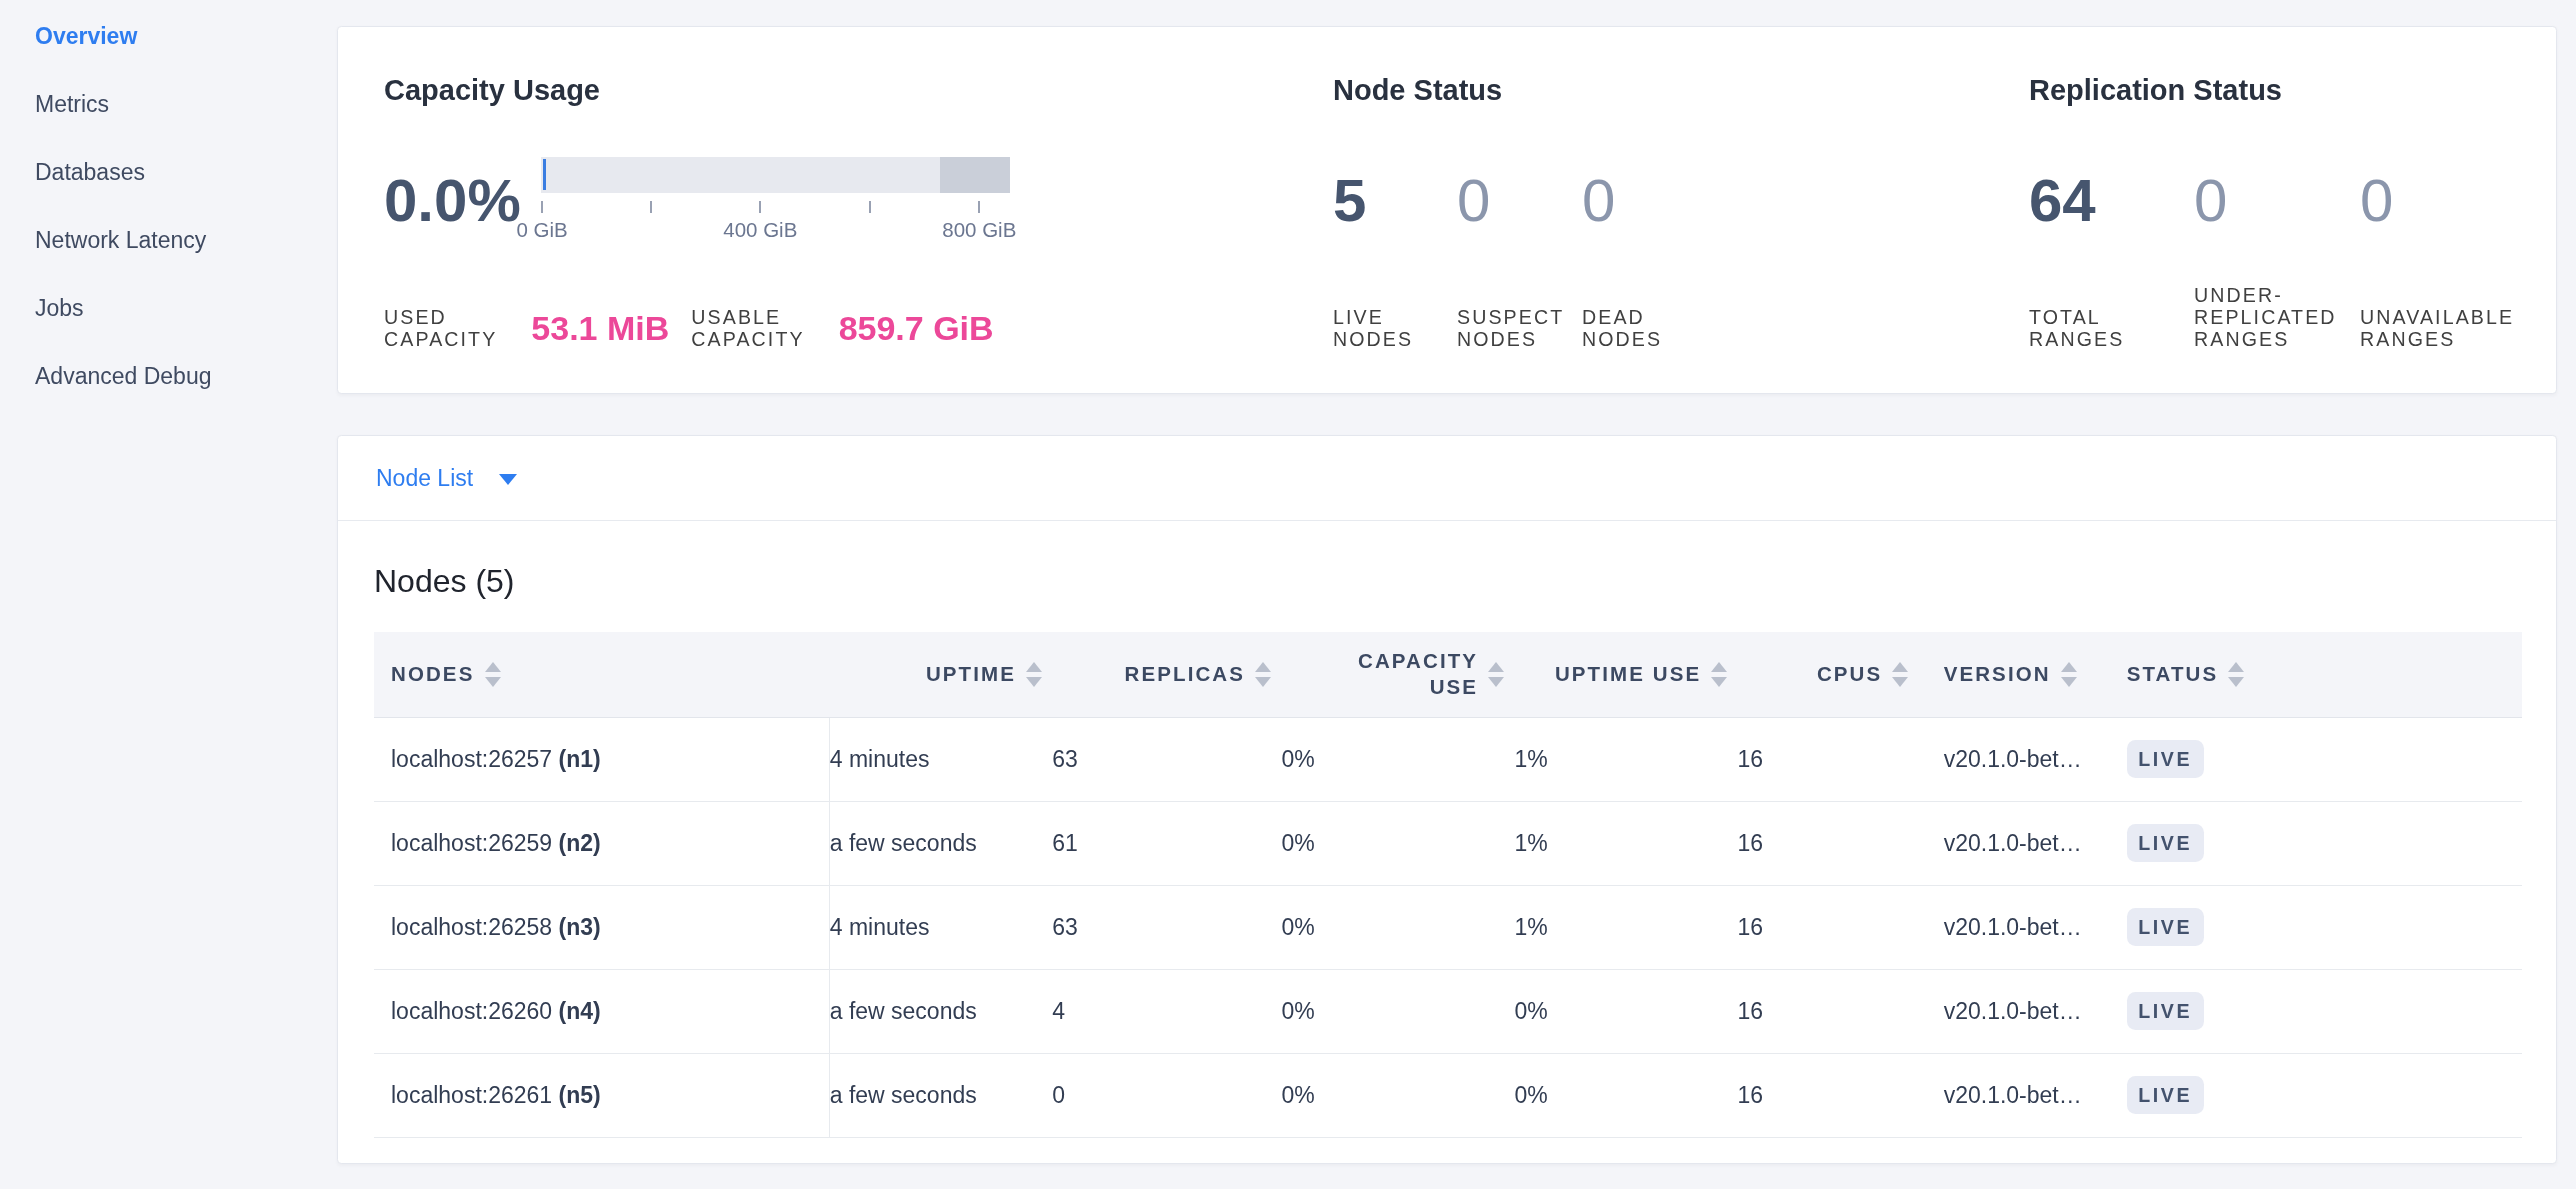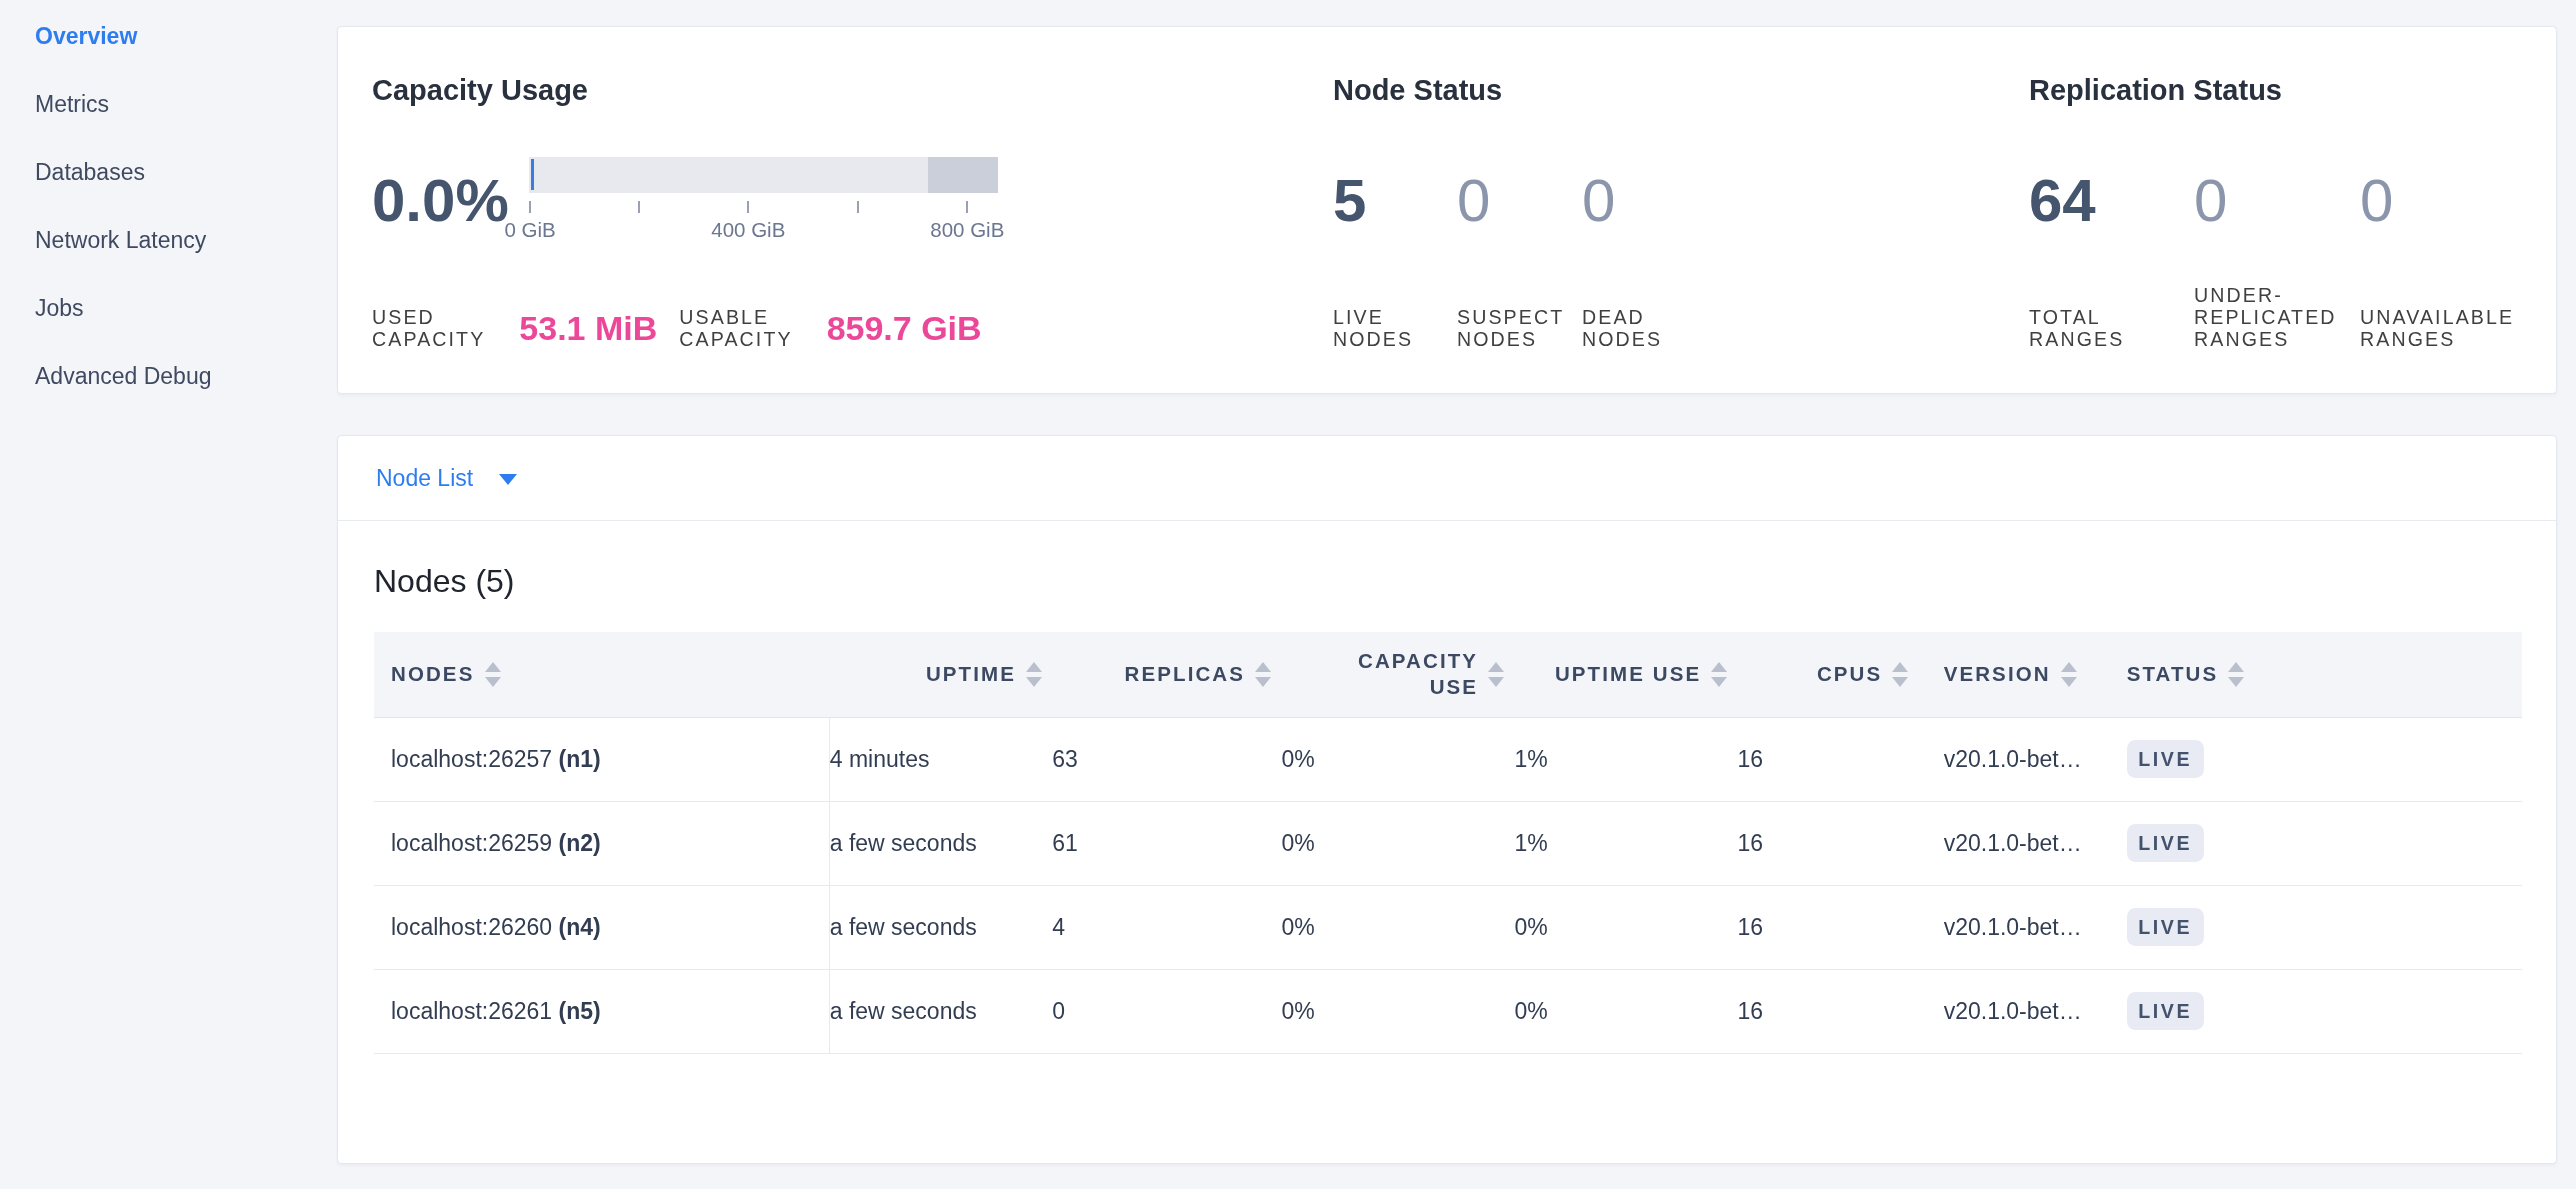--- a/index.html
+++ b/index.html
@@ -24,21 +24,21 @@
   .card {
     position:absolute; left:337px; width:2220px;
     background:#ffffff; border:1.7px solid #e4e7ee; border-radius:4.3px;
     box-shadow:0 1.7px 3.4px rgba(40,50,80,0.04);
   }
   .card.summary { top:25.6px; height:368px; }
   .card.nodes   { top:435px; height:729px; }
 
   
   .section { position:absolute; top:45px; }
-  .section.capacity    { left:34px; }
+  .section.capacity    { left:46px; }
   .section.node-status { left:995px; }
   .section.replication { left:1691px; }
   .section-title { font-size:29px; line-height:36px; font-weight:700; color:#29313f; }
 
   .cap-row { display:flex; align-items:center; margin-top:59px; height:67px; }
   .big-num { font-size:60px; line-height:67px; font-weight:600; color:#46556e; }
   .big-num.dim { color:#8b96ac; font-weight:500; }
 
   .bar-block { margin-left:20.5px; position:relative; width:478px; }
   .bar { position:relative; width:469px; height:36px; background:#e7e9ef; overflow:hidden; }
@@ -326,20 +326,30 @@
           <td class="al col-nodes"><span>localhost:26259</span> <span class="node-id">(n2)</span></td>
           <td class="ar">a few seconds</td>
           <td class="ar">61</td>
           <td class="ar">0%</td>
           <td class="ar">1%</td>
           <td class="ar">16</td>
           <td class="al col-version">v20.1.0-bet…</td>
           <td class="al col-status"><span class="badge">LIVE</span></td>
         </tr>
         <tr>
+          <td class="al col-nodes"><span>localhost:26258</span> <span class="node-id">(n3)</span></td>
+          <td class="ar">4 minutes</td>
+          <td class="ar">63</td>
+          <td class="ar">0%</td>
+          <td class="ar">1%</td>
+          <td class="ar">16</td>
+          <td class="al col-version">v20.1.0-bet…</td>
+          <td class="al col-status"><span class="badge">LIVE</span></td>
+        </tr>
+        <tr>
           <td class="al col-nodes"><span>localhost:26260</span> <span class="node-id">(n4)</span></td>
           <td class="ar">a few seconds</td>
           <td class="ar">4</td>
           <td class="ar">0%</td>
           <td class="ar">0%</td>
           <td class="ar">16</td>
           <td class="al col-version">v20.1.0-bet…</td>
           <td class="al col-status"><span class="badge">LIVE</span></td>
         </tr>
         <tr>

